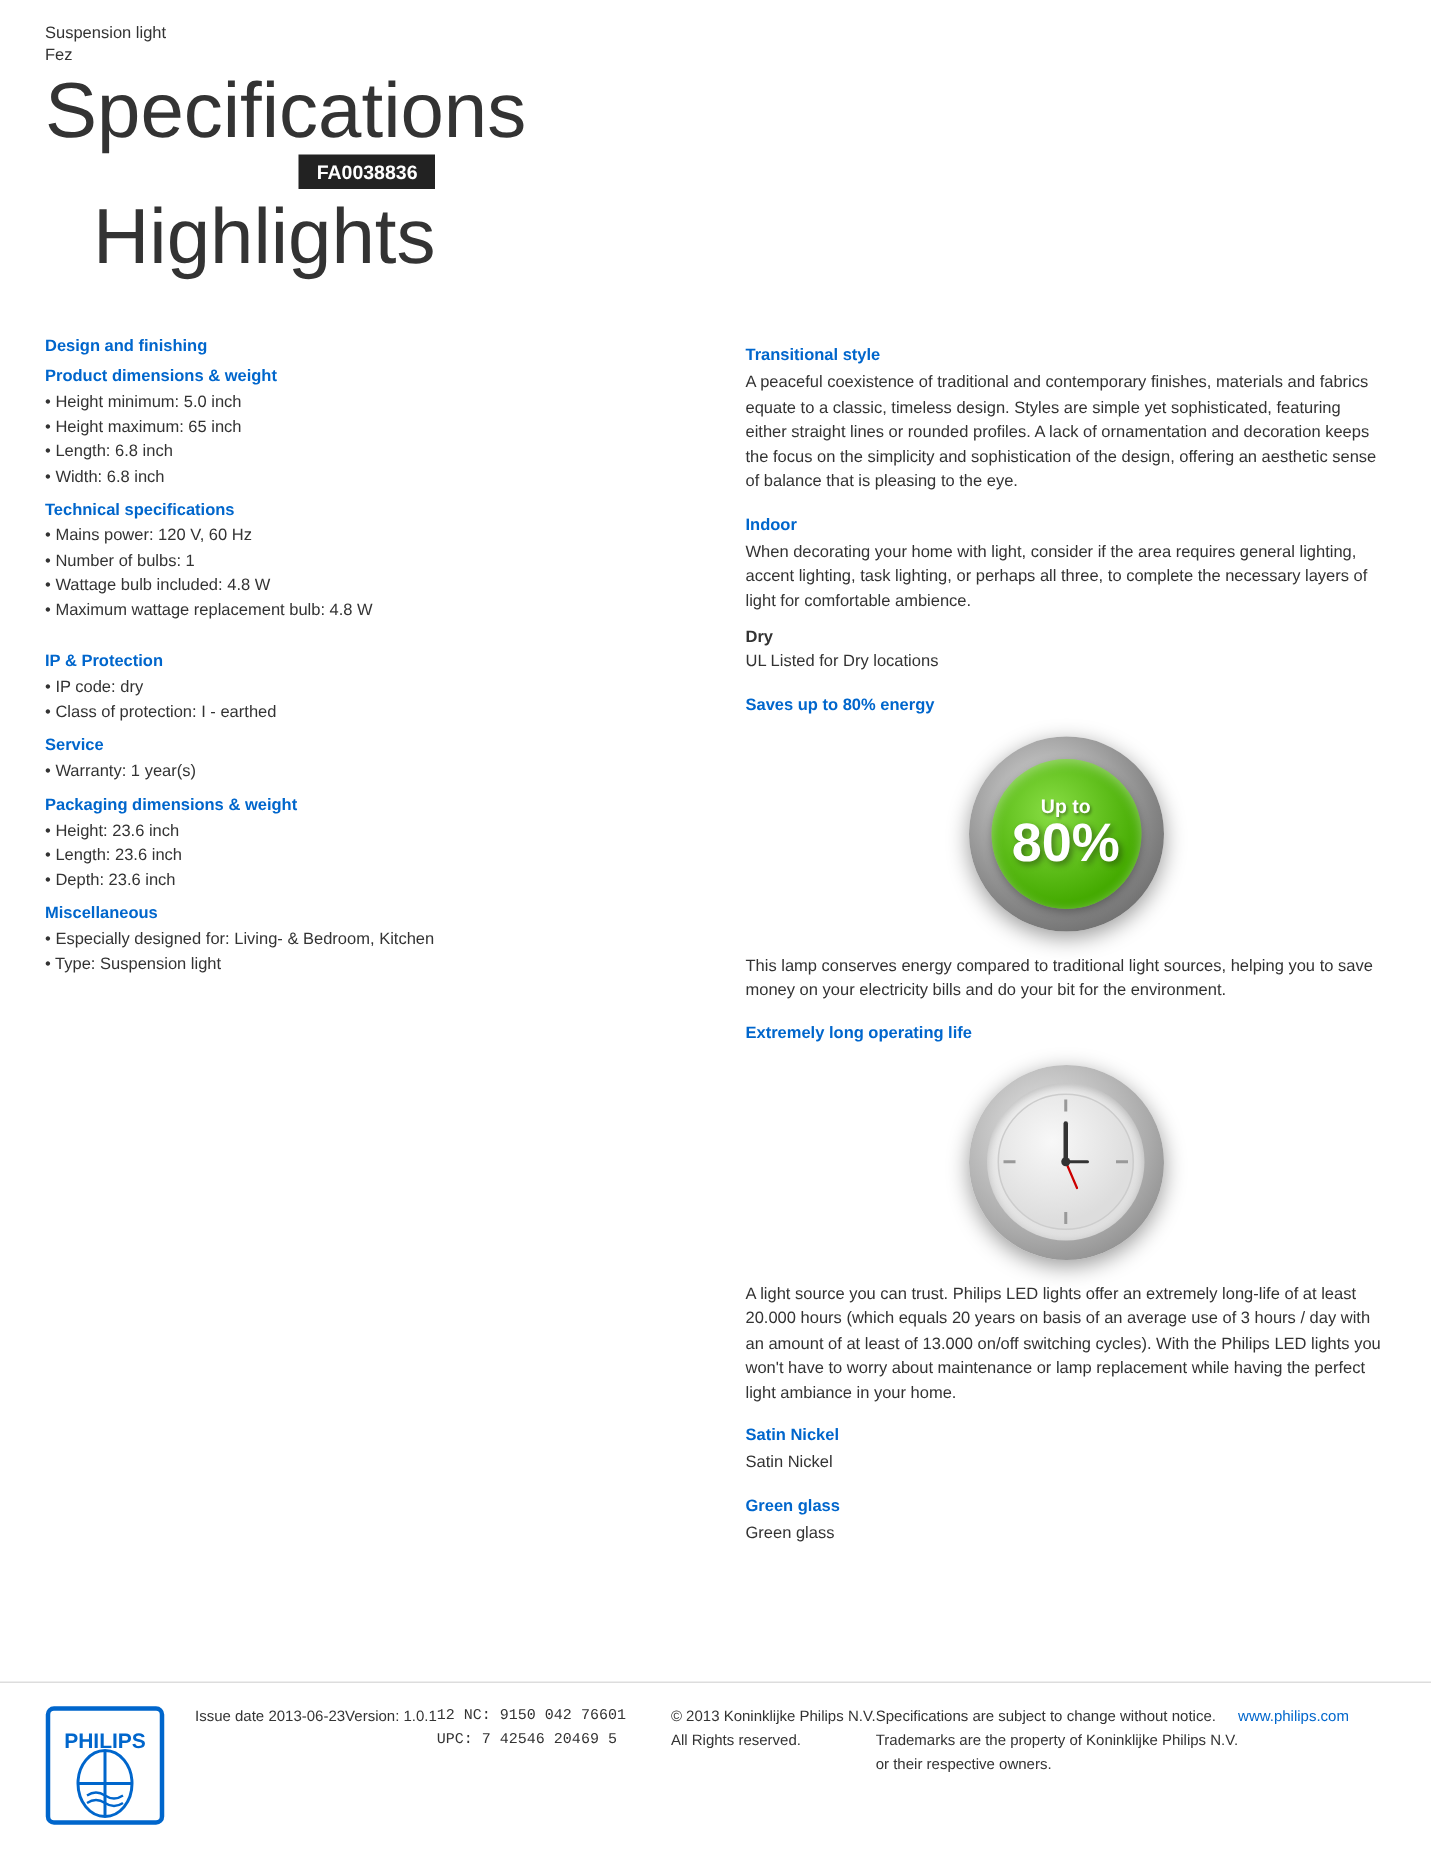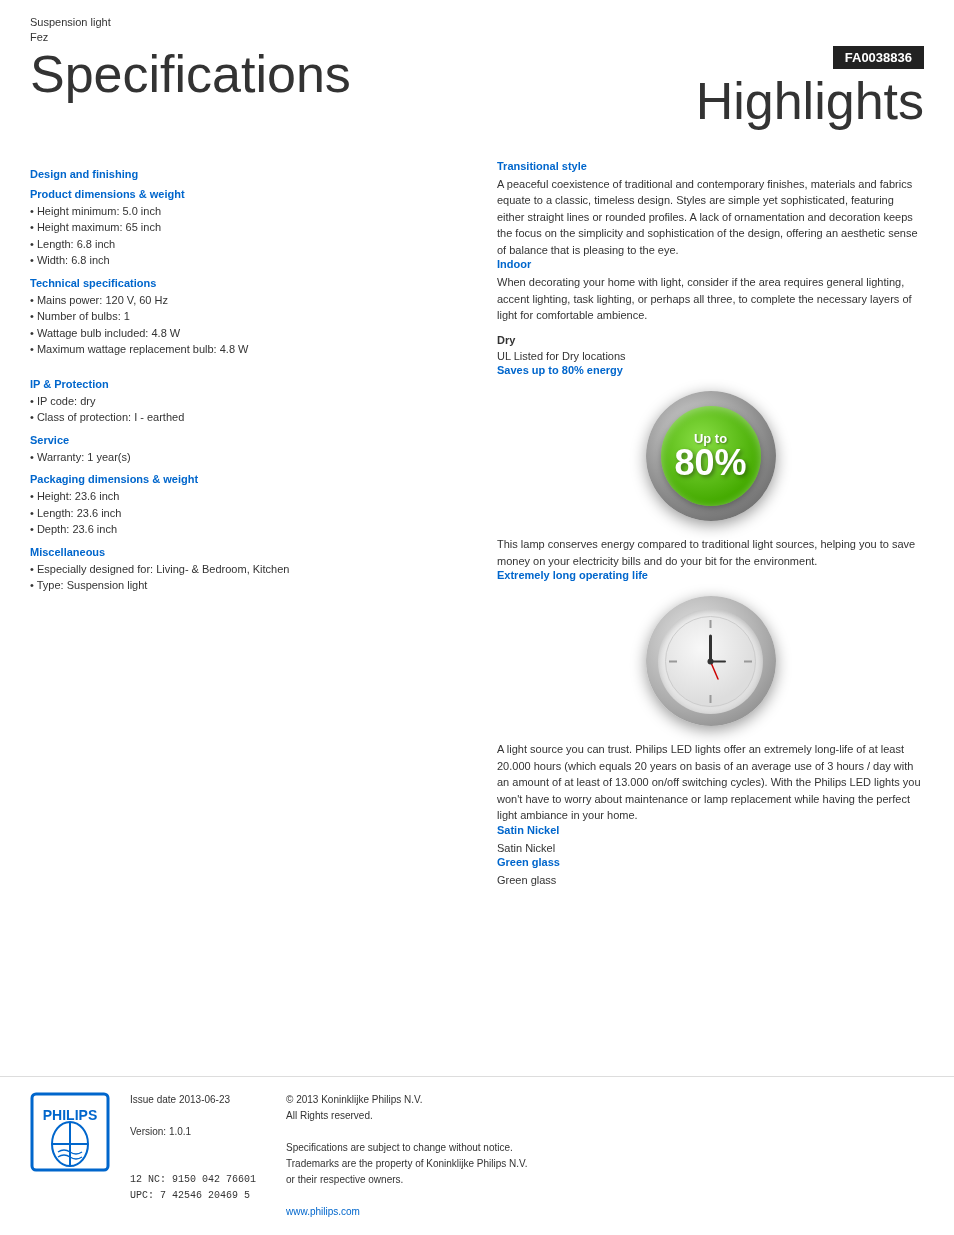--- a/index.html
+++ b/index.html
@@ -40,20 +40,21 @@
       font-size: 11px;
       color: #333;
       line-height: 1.4;
     }
     .header-row {
       display: flex;
       justify-content: space-between;
       align-items: flex-start;
       padding: 0 30px;
       margin-bottom: 10px;
+      flex-direction: column;
     }
     .page-title {
       font-size: 52px;
       font-weight: 300;
       color: #333;
       line-height: 1.1;
     }
     .highlights-title {
       font-size: 52px;
       font-weight: 300;
@@ -87,21 +88,21 @@
       line-height: 1.5;
     }
     .spec-list li::before {
       content: "• ";
     }
     
     .highlight-section-title {
       color: #0066cc;
       font-weight: bold;
       font-size: 11px;
-      margin-top: 0;
+      margin-top: 14px;
       margin-bottom: 4px;
     }
     .highlight-text {
       font-size: 11px;
       color: #333;
       line-height: 1.5;
     }
     .highlight-plain-title {
       font-weight: bold;
       font-size: 11px;
@@ -195,21 +196,21 @@
     }
     .footer-info {
       display: flex;
       gap: 30px;
       font-size: 10px;
       color: #333;
       line-height: 1.6;
     }
     .footer-col {
       display: flex;
-      flex-direction: column;
+      flex-direction: row;
     }
     .footer-link {
       color: #0066cc;
       text-decoration: none;
     }
   </style>
 </head>
 <body>
 
 <div class="page">

